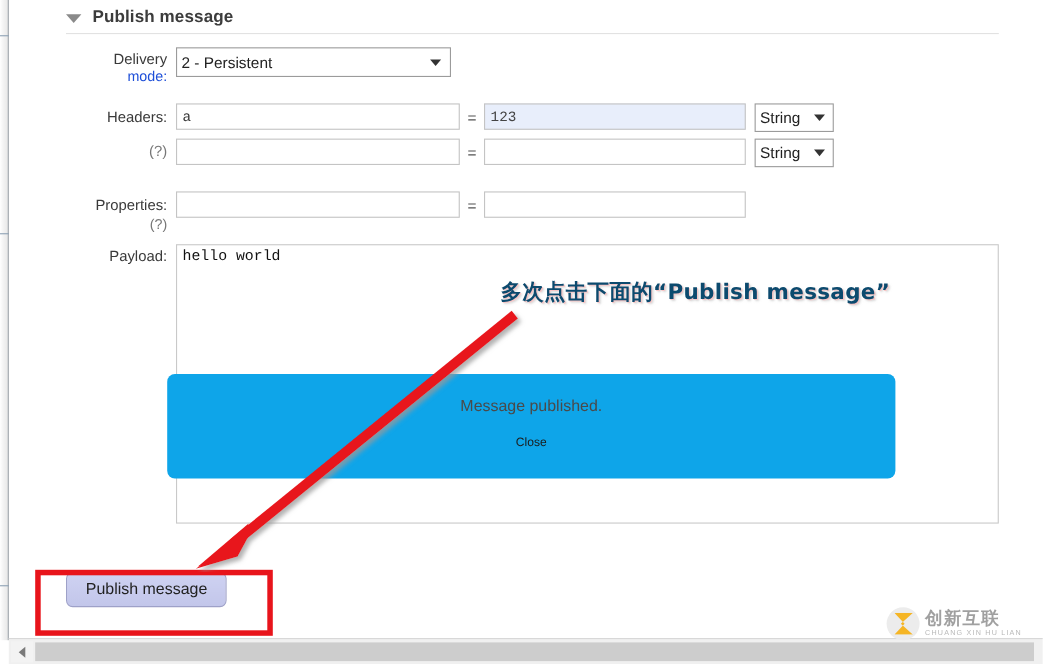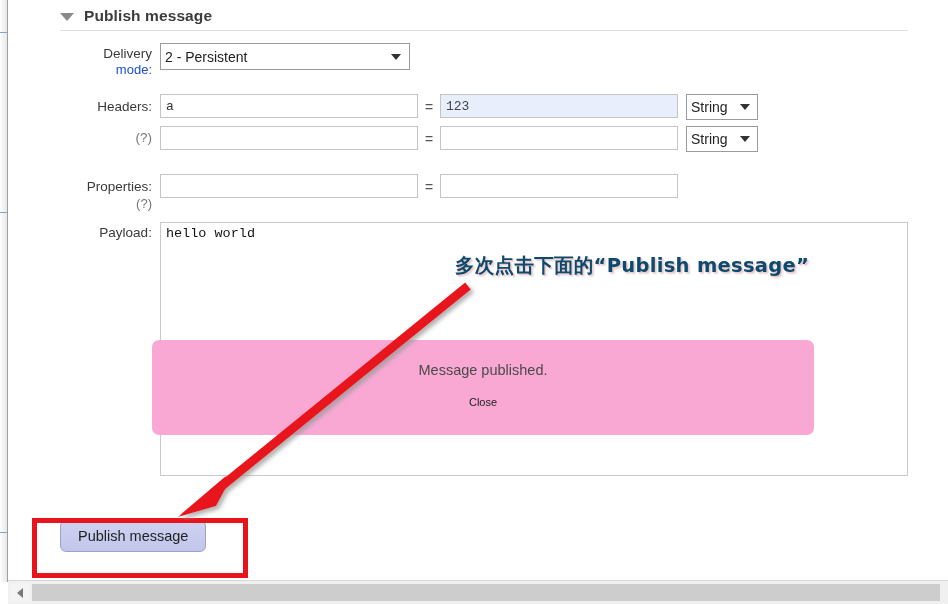--- a/index.html
+++ b/index.html
@@ -202,21 +202,21 @@
     outline: none;
   }
 
   
   .notice {
     position: absolute;
     left: 152px;
     top: 340px;
     width: 662px;
     height: 95px;
-    background: #f9a8d4;
+    background: #0ea5e9;
     border-radius: 7px;
     text-align: center;
     font-size: 14px;
     color: #3d3d3d;
     z-index: 6;
   }
   .notice .msg {
     padding-top: 22px;
     font-size: 14.5px;
     color: #4a4a4a;
@@ -473,14 +473,21 @@
 
   <div class="redbox"></div>
 
   <div class="hscroll">
     <div class="lbtn">
         <i></i>
       </div>
     <div class="track"></div>
   </div>
 
+  <div class="watermark">
+    <div class="wm-mark"></div>
+    <div class="wm-txt">
+      <div class="wm-cn">创新互联</div>
+      <div class="wm-en">CHUANG XIN HU LIAN</div>
+    </div>
+  </div>
 
 </div>
 
 </body></html>

